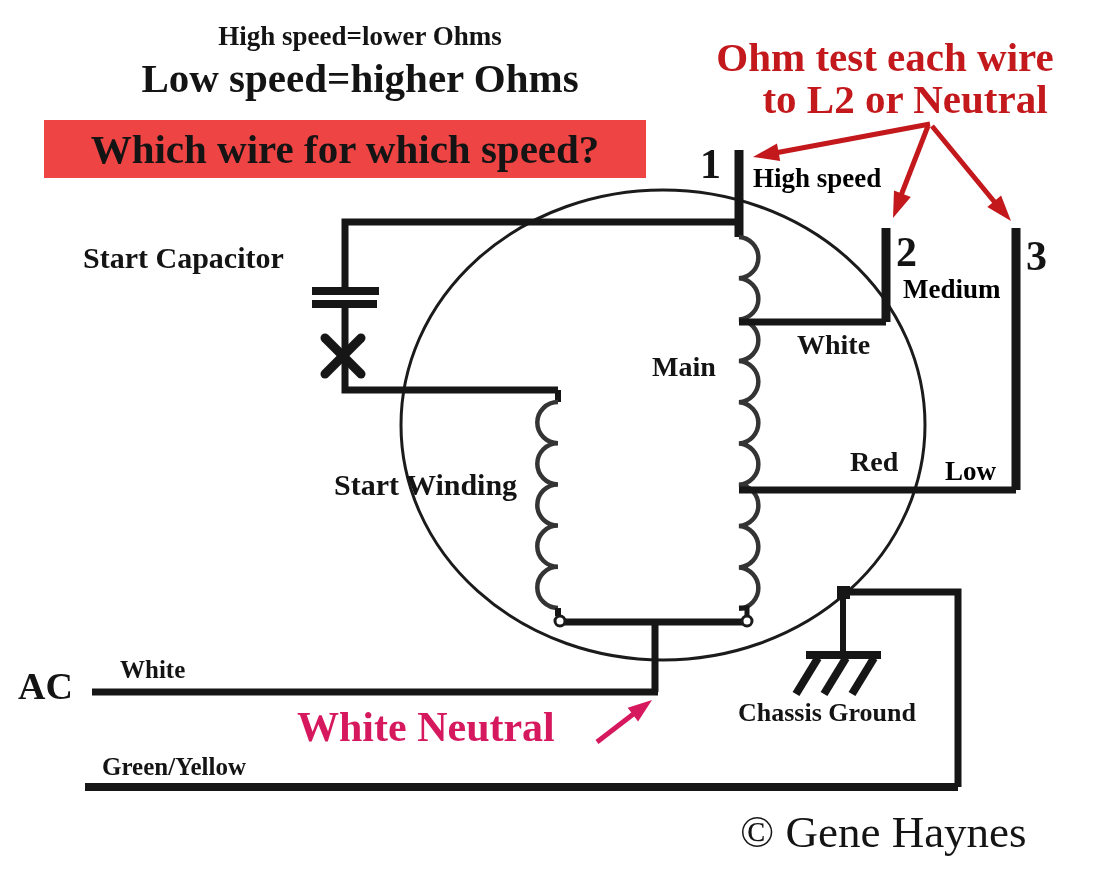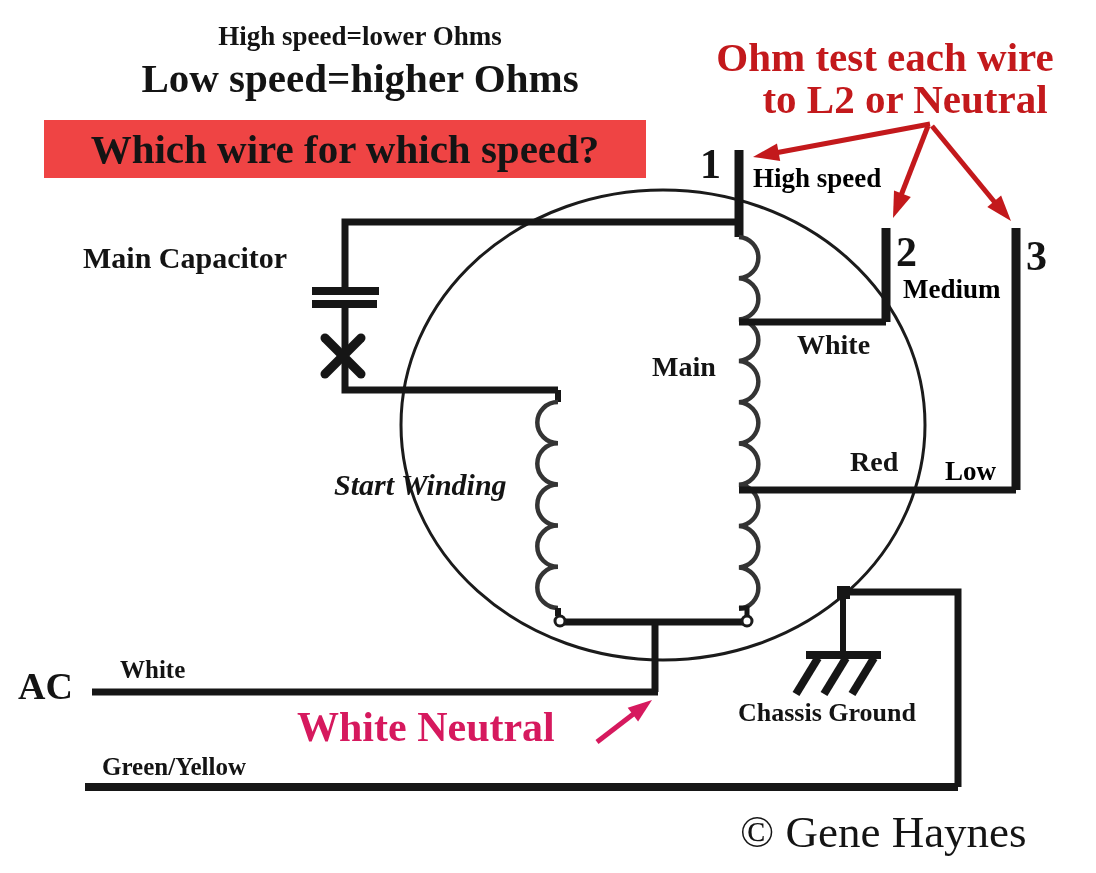--- a/index.html
+++ b/index.html
@@ -127,23 +127,23 @@
 
   <div class="lbl b" style="left:700px;top:140px;font-size:42px;">1</div>
   <div class="lbl b blue" style="left:753px;top:163px;font-size:27px;">High speed</div>
 
   <div class="lbl b" style="left:896px;top:228px;font-size:42px;">2</div>
   <div class="lbl b blue" style="left:903px;top:274px;font-size:27px;">Medium</div>
 
   <div class="lbl b" style="left:1026px;top:232px;font-size:42px;">3</div>
   <div class="lbl b blue" style="left:945px;top:456px;font-size:27px;">Low</div>
 
-  <div class="lbl b" style="left:83px;top:241px;font-size:30px;">Main Capacitor</div>
+  <div class="lbl b" style="left:83px;top:241px;font-size:30px;">Start Capacitor</div>
 
-  <div class="lbl b" style="left:334px;top:468px;font-size:30px;font-style:italic;">Start Winding</div>
+  <div class="lbl b" style="left:334px;top:468px;font-size:30px;">Start Winding</div>
 
   <div class="lbl b center" style="left:604px;top:351px;width:160px;font-size:28px;">Main</div>
 
   <div class="lbl b" style="left:797px;top:329px;font-size:28px;">White</div>
 
   <div class="lbl b" style="left:850px;top:446px;font-size:28px;">Red</div>
 
   <div class="lbl b" style="left:18px;top:664px;font-size:38px;">AC</div>
   <div class="lbl b" style="left:120px;top:656px;font-size:25px;">White</div>
   <div class="lbl b" style="left:102px;top:753px;font-size:25px;">Green/Yellow</div>

